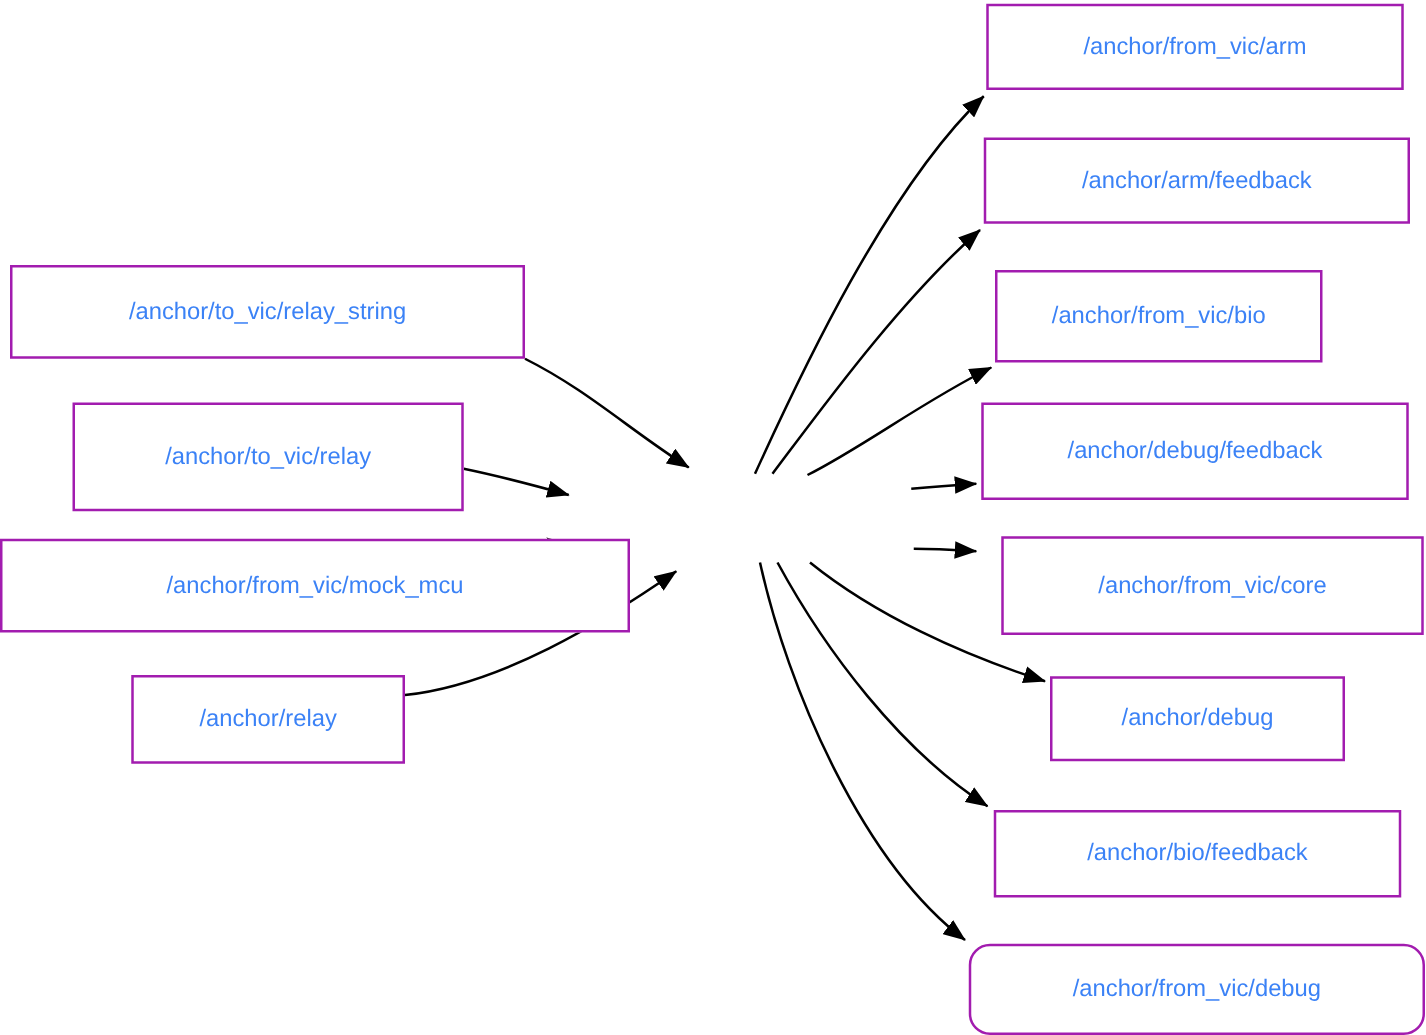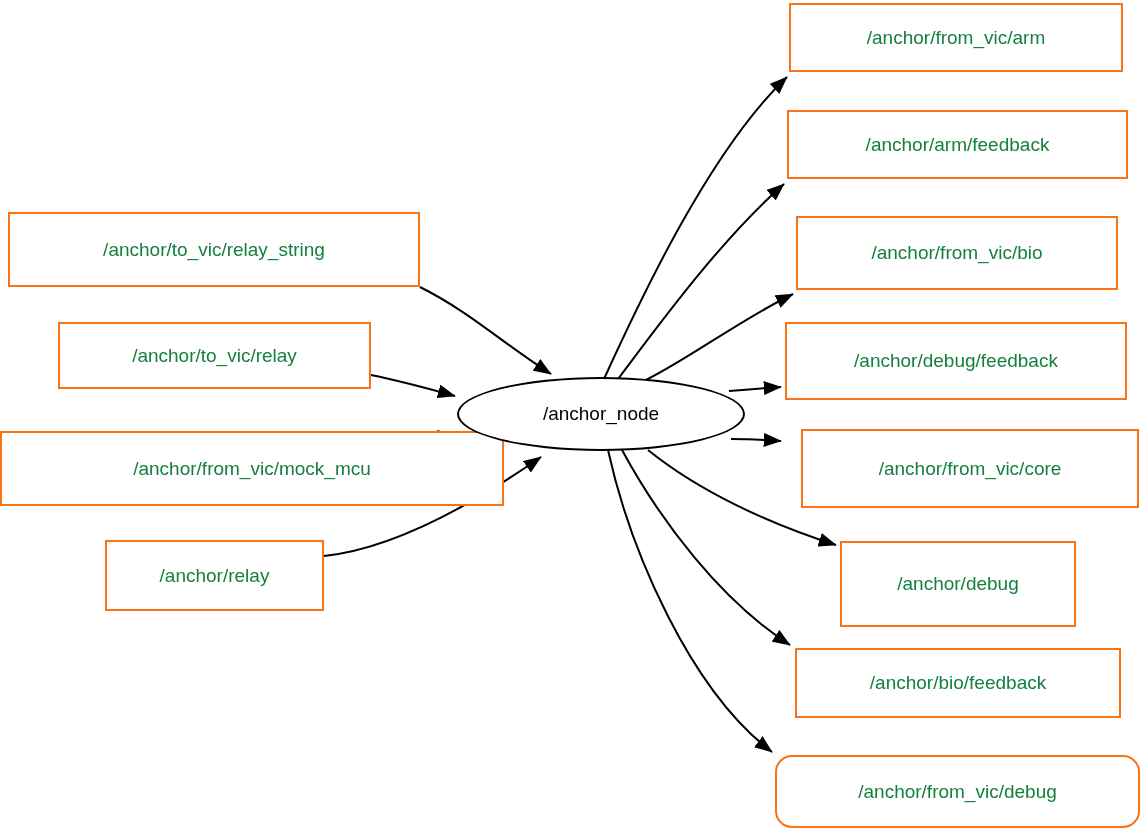--- a/index.html
+++ b/index.html
@@ -23,28 +23,28 @@
   #edge-layer {
     position: absolute;
     left: 0;
     top: 0;
     width: 1141px;
     height: 828px;
   }
   .node-box {
     position: absolute;
     box-sizing: border-box;
-    border: 2px solid #f97316;
+    border: 2px solid #a21caf;
     background: #ffffff;
     display: flex;
     align-items: center;
     justify-content: center;
     font-family: "Liberation Sans", sans-serif;
     font-size: 19px;
-    color: #15803d;
+    color: #3b82f6;
     white-space: nowrap;
     z-index: 2;
   }
   .node-ellipse {
     position: absolute;
     box-sizing: border-box;
     border: 2px solid #000000;
     background: #ffffff;
     border-radius: 50%;
     display: flex;
@@ -83,54 +83,51 @@
         <path d="M 648,450 C 700,492 770,524 836,545" marker-end="url(#arrowhead)"></path>
         <path d="M 622,450 C 660,520 720,600 790,645" marker-end="url(#arrowhead)"></path>
         <path d="M 608,450 C 630,550 690,690 772,752" marker-end="url(#arrowhead)"></path>
       </g>
   </svg>
 
   <div id="publisher-group">
       <div class="node-box" style="left: 8px; top: 212px; width: 412px; height: 75px;">
         <span>/anchor/to_vic/relay_string</span>
       </div>
-      <div class="node-box" style="left: 58px; top: 322px; width: 313px; height: 67px;">
+      <div class="node-box" style="left: 58px; top: 322px; width: 313px; height: 87px;">
         <span>/anchor/to_vic/relay</span>
       </div>
       <div class="node-box" style="left: 0px; top: 431px; width: 504px; height: 75px;">
         <span>/anchor/from_vic/mock_mcu</span>
       </div>
       <div class="node-box" style="left: 105px; top: 540px; width: 219px; height: 71px;">
         <span>/anchor/relay</span>
       </div>
     </div>
   <div id="subscriber-group">
       <div class="node-box" style="left: 789px; top: 3px; width: 334px; height: 69px;">
         <span>/anchor/from_vic/arm</span>
       </div>
       <div class="node-box" style="left: 787px; top: 110px; width: 341px; height: 69px;">
         <span>/anchor/arm/feedback</span>
       </div>
-      <div class="node-box" style="left: 796px; top: 216px; width: 322px; height: 74px;">
+      <div class="node-box" style="left: 796px; top: 216px; width: 262px; height: 74px;">
         <span>/anchor/from_vic/bio</span>
       </div>
       <div class="node-box" style="left: 785px; top: 322px; width: 342px; height: 78px;">
         <span>/anchor/debug/feedback</span>
       </div>
       <div class="node-box" style="left: 801px; top: 429px; width: 338px; height: 79px;">
         <span>/anchor/from_vic/core</span>
       </div>
-      <div class="node-box" style="left: 840px; top: 541px; width: 236px; height: 86px;">
+      <div class="node-box" style="left: 840px; top: 541px; width: 236px; height: 68px;">
         <span>/anchor/debug</span>
       </div>
       <div class="node-box" style="left: 795px; top: 648px; width: 326px; height: 70px;">
         <span>/anchor/bio/feedback</span>
       </div>
       <div class="node-box" style="left: 775px; top: 755px; width: 365px; height: 73px; border-radius: 17px;">
         <span>/anchor/from_vic/debug</span>
       </div>
     </div>
 
-  <div class="node-ellipse" id="center-node" style="left: 457px; top: 377px; width: 288px; height: 74px;">
-    <span>/anchor_node</span>
-  </div>
 
 </div>
 
 </body></html>

